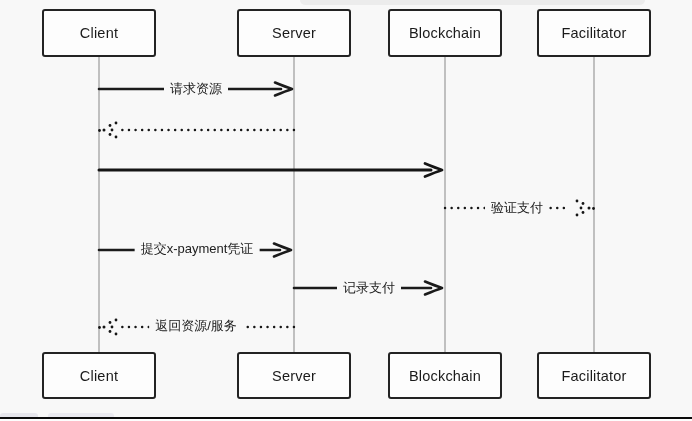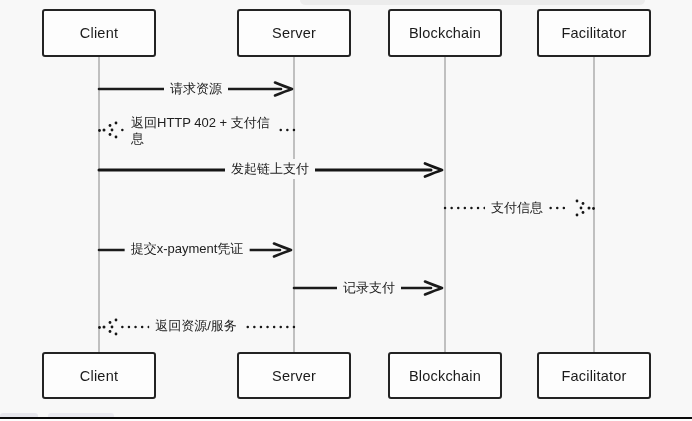--- a/index.html
+++ b/index.html
@@ -162,24 +162,22 @@
       <span>Server</span>
     </div>
   <div class="actor-box bottom" style="left:388px;top:352px;">
       <span>Blockchain</span>
     </div>
   <div class="actor-box bottom" style="left:537px;top:352px;">
       <span>Facilitator</span>
     </div>
 
   <div class="msg-label" style="left:196px;top:89px;">请求资源</div>
-  <div class="msg-label wrap" style="left:201px;top:131px;">返回HTTP 402 + 支付信息</div>
-  <div class="msg-label" style="left:270px;top:169px;">发起链上支付</div>
-  <div class="msg-label" style="left:517px;top:208px;">支付信息</div>
-  <div class="msg-label" style="left:187px;top:249px;">提交x-payment凭证</div>
+  <div class="msg-label" style="left:517px;top:208px;">验证支付</div>
+  <div class="msg-label" style="left:197px;top:249px;">提交x-payment凭证</div>
   <div class="msg-label" style="left:369px;top:288px;">记录支付</div>
   <div class="msg-label" style="left:196px;top:326px;">返回资源/服务</div>
 
   <div class="pill p1"></div>
   <div class="pill p2"></div>
   <div class="bottom-bar"></div>
   <div class="bottom-white"></div>
 
 </div>
 

